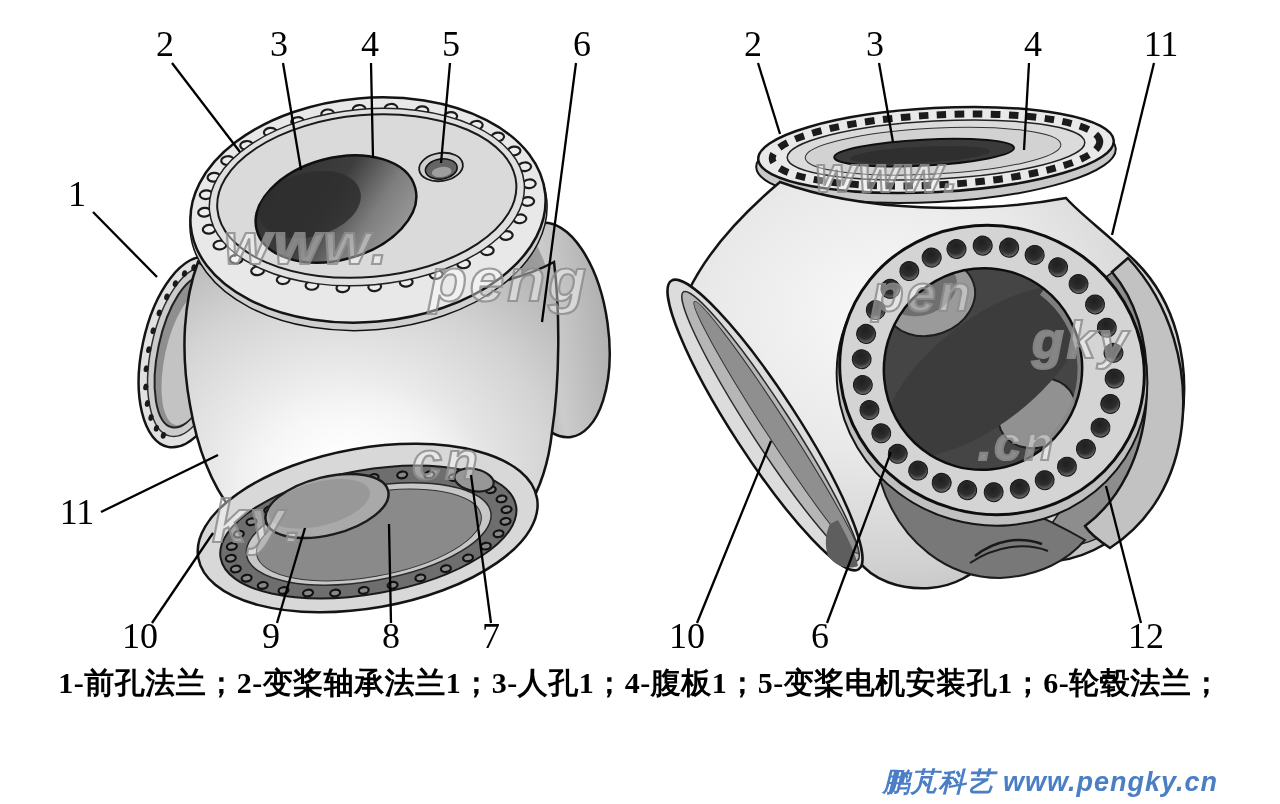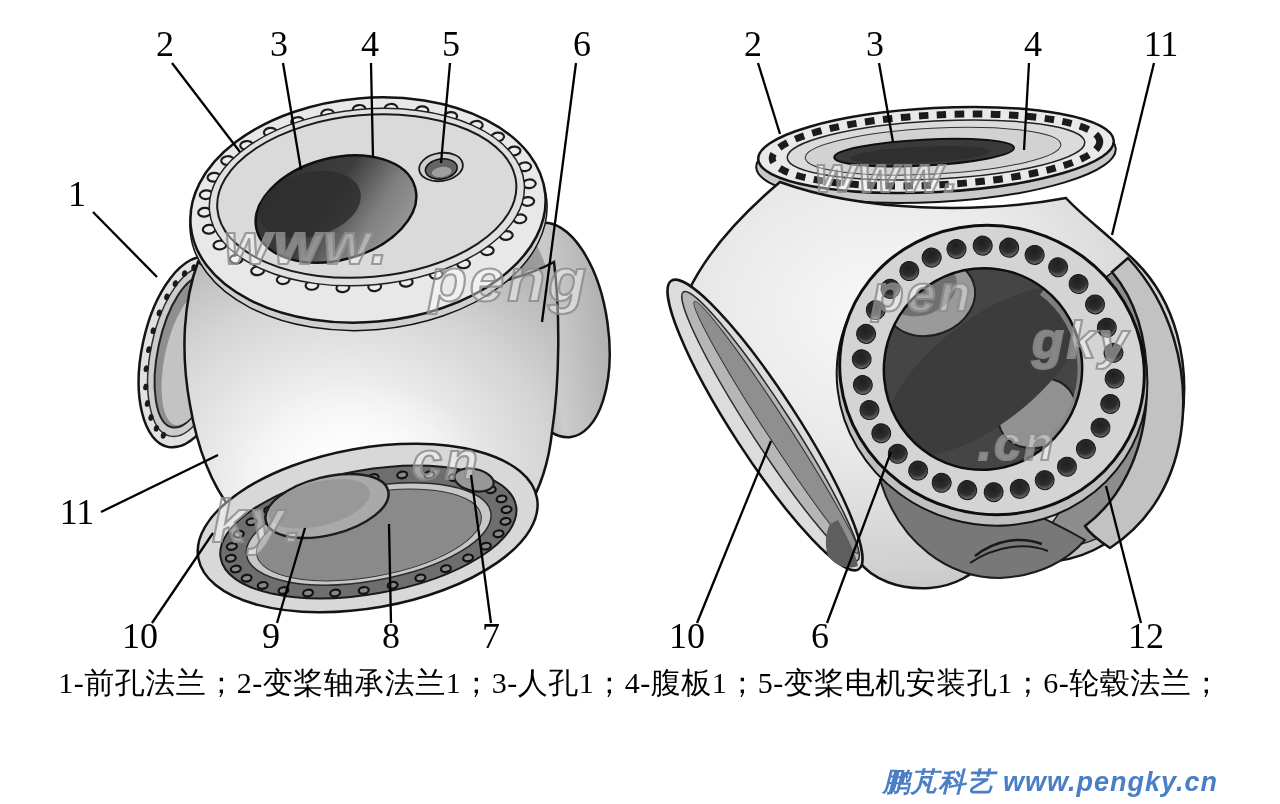--- a/index.html
+++ b/index.html
@@ -6,21 +6,21 @@
   body{
     width:1280px;height:804px;background:#ffffff;position:relative;overflow:hidden;
     font-family:"Liberation Serif","DejaVu Serif",serif;
   }
   .stage{position:absolute;inset:0;}
   svg#fig{position:absolute;left:0;top:0;}
   .caption{
     position:absolute;left:0;top:668px;width:1280px;text-align:center;
     color:#000;font-size:30px;line-height:1.0;
   }
-  .caption p{margin:0 0 16px 0;letter-spacing:0.5px;}
+  .caption p{margin:0 0 16px 0;letter-spacing:0.5px;font-weight:bold;}
   .brand{
     position:absolute;top:764px;right:62px;
     font-family:"Liberation Sans","DejaVu Sans",sans-serif;
     font-style:italic;font-weight:bold;font-size:27px;letter-spacing:1px;margin-left:19px;
   }
   .callout-num{font-family:"Liberation Serif","DejaVu Serif",serif;}
 </style>
 </head>
 <body>
 

